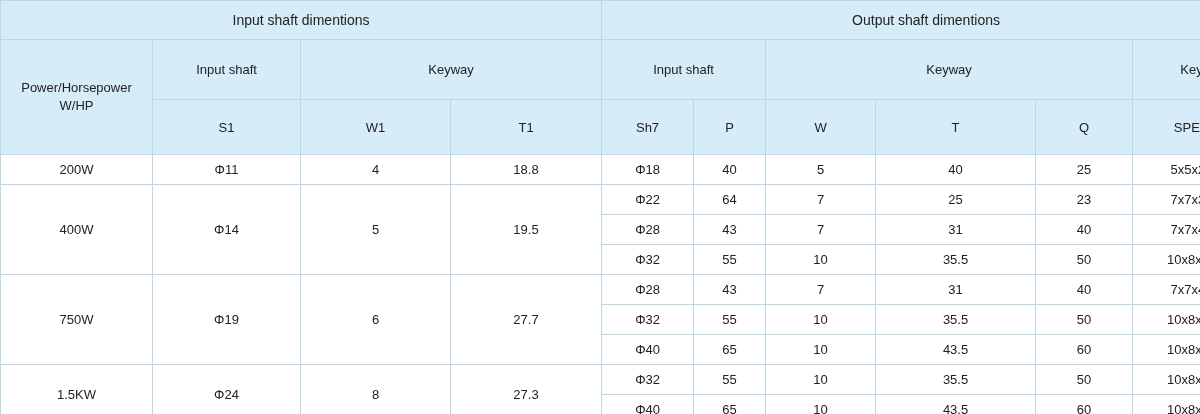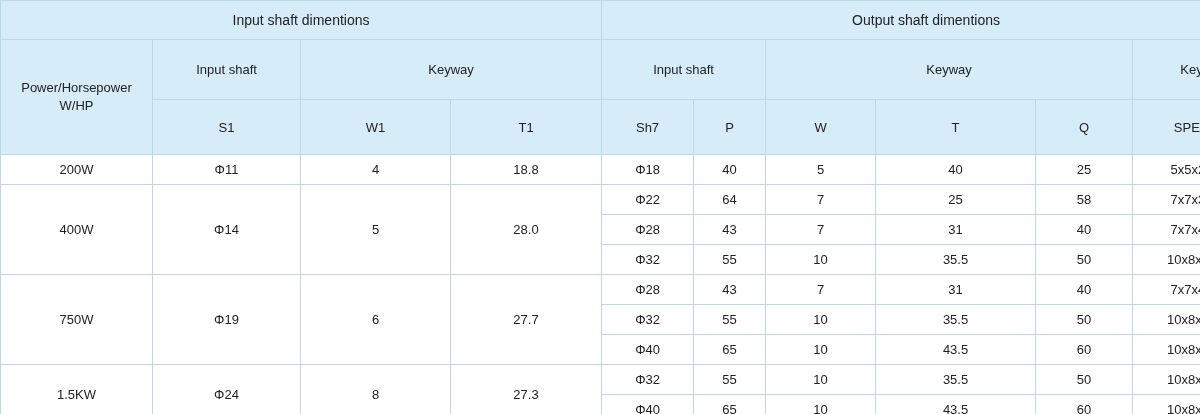--- a/index.html
+++ b/index.html
@@ -115,26 +115,26 @@
         <td>40</td>
         <td>5</td>
         <td>40</td>
         <td>25</td>
         <td>5x5x25</td>
       </tr>
       <tr>
         <td rowspan="3">400W</td>
         <td rowspan="3">Φ14</td>
         <td rowspan="3">5</td>
-        <td rowspan="3">28.0</td>
+        <td rowspan="3">19.5</td>
         <td>Φ22</td>
         <td>64</td>
         <td>7</td>
         <td>25</td>
-        <td>58</td>
+        <td>23</td>
         <td>7x7x35</td>
       </tr>
       <tr>
         <td>Φ28</td>
         <td>43</td>
         <td>7</td>
         <td>31</td>
         <td>40</td>
         <td>7x7x40</td>
       </tr>

